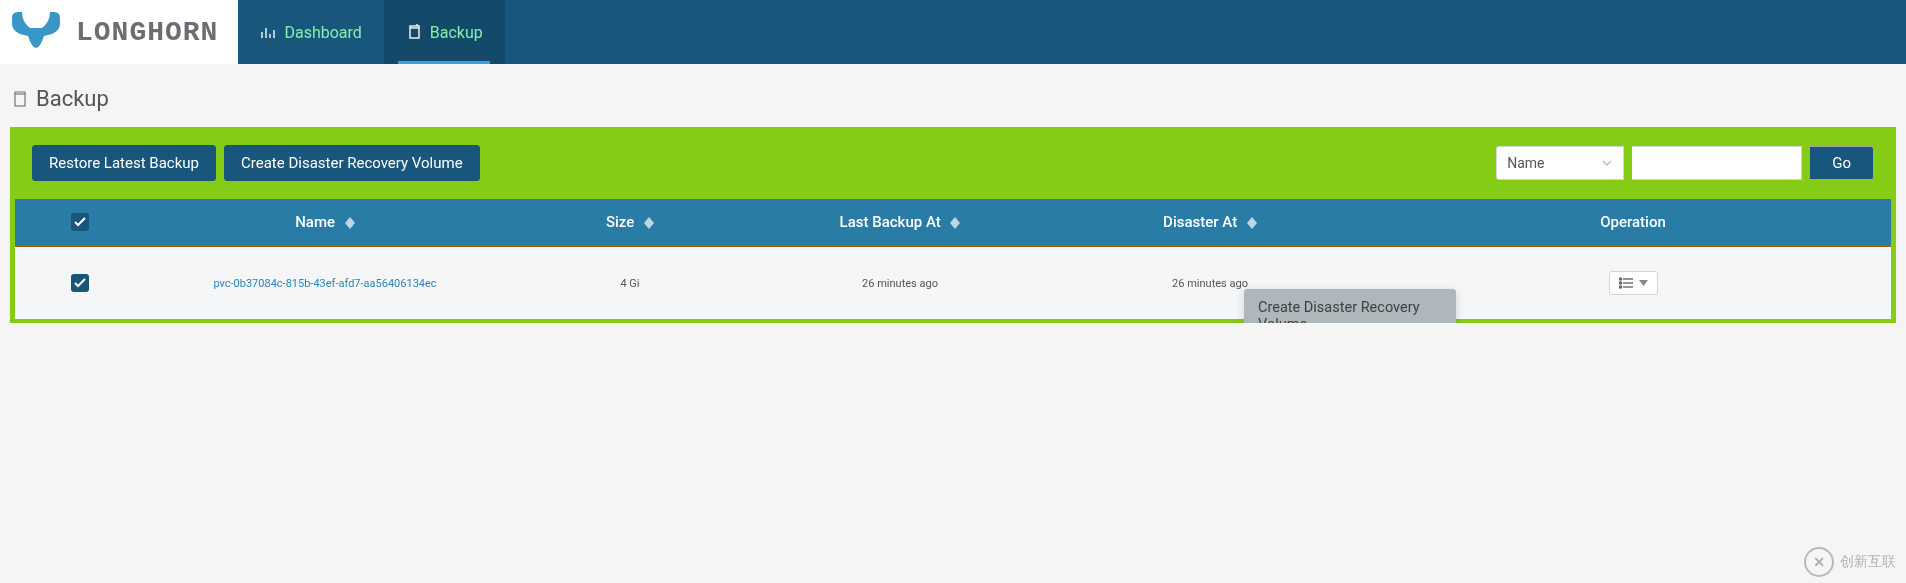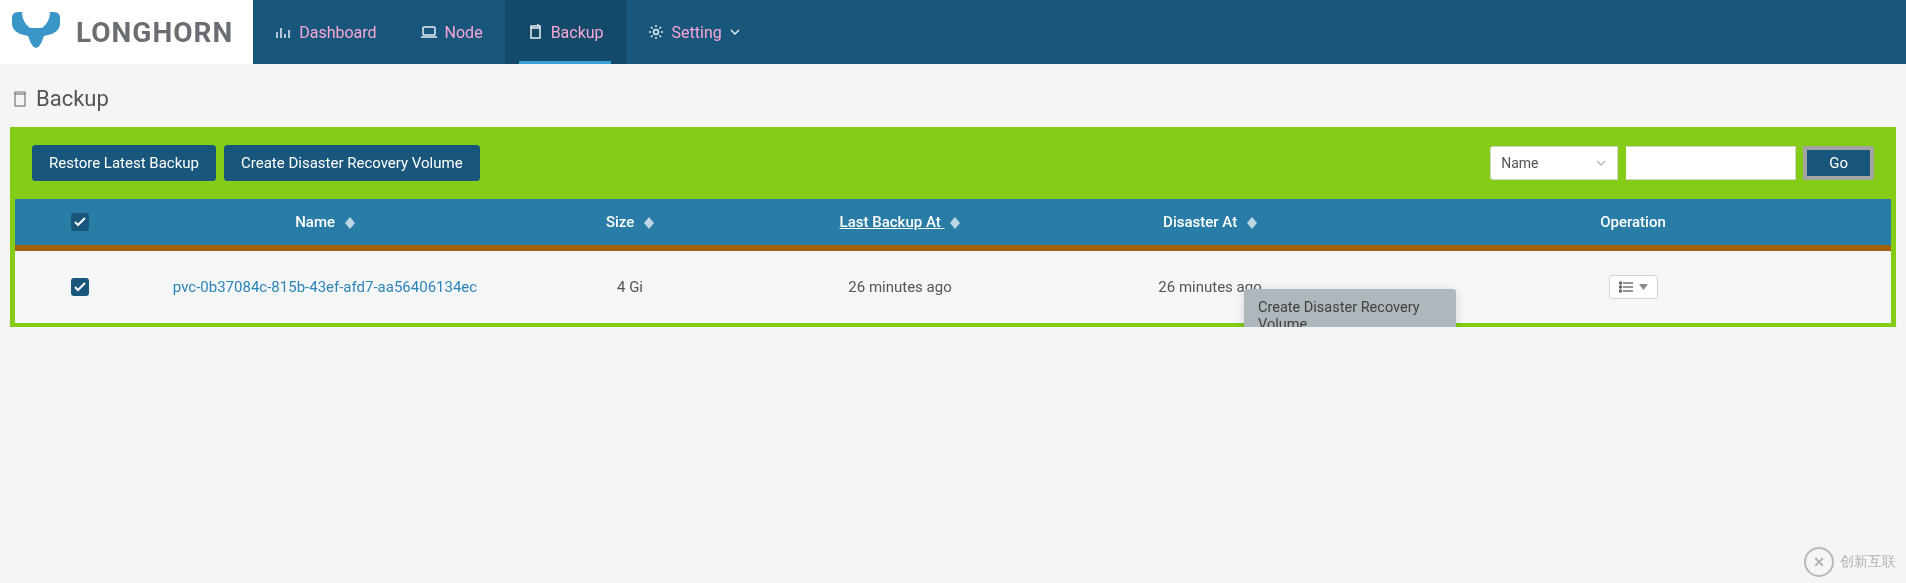--- a/index.html
+++ b/index.html
@@ -2,51 +2,51 @@
 <html><head>
 <meta charset="utf-8">
 <style>
   * { box-sizing: border-box; margin: 0; padding: 0; font-family: -apple-system, BlinkMacSystemFont, "Segoe UI", Roboto, "Helvetica Neue", Arial, sans-serif; }
   body { background: #f5f5f5; width: 1906px; color: #444; }
 
   
   .nav { display: flex; align-items: stretch; height: 64px; background: #18567c; color: #fff; }
   .logo-box { display: flex; align-items: center; gap: 12px; background: #fff; padding: 0 20px 0 8px; height: 64px; }
   .logo-icon svg { width: 56px; height: 44px; }
-  .logo-text { font-size: 28px; font-weight: 700; letter-spacing: 1px; color: #6a6e72; }
+  .logo-text { font-size: 28px; font-weight: 700; letter-spacing: 1px; color: #6a6e72; font-family: Liberation Mono, monospace; }
   .nav-items { display: flex; align-items: stretch; }
-  .nav-item { display: flex; align-items: center; gap: 8px; padding: 0 22px; font-size: 16px; color: #f9a8d4; cursor: pointer; position: relative; }
+  .nav-item { display: flex; align-items: center; gap: 8px; padding: 0 22px; font-size: 16px; color: #86efac; cursor: pointer; position: relative; }
   .nav-item.active { background: #134a6a; }
   .nav-item.active::after { content: ""; position: absolute; left: 12%; right: 12%; bottom: 0; height: 3px; background: #3aa2d7; }
   .nav-item svg { width: 16px; height: 16px; fill: none; stroke: #e8eef2; stroke-width: 1.5; }
   .nav-item .chev { width: 10px; height: 10px; }
 
   
   .page-title { display: flex; align-items: center; gap: 8px; padding: 22px 12px 16px; font-size: 22px; color: #555; }
   .page-title svg { width: 16px; height: 18px; stroke: #777; fill: none; stroke-width: 1.2; }
 
   
   .card { background: #84cc16; margin: 0 10px; padding: 0; box-shadow: 0 1px 2px rgba(0,0,0,0.06); }
 
   
   .toolbar { display: flex; align-items: center; padding: 18px 22px; gap: 8px; }
   .btn-primary { background: #18567c; color: #fff; border: 1px solid #18567c; padding: 8px 16px; font-size: 15px; border-radius: 3px; cursor: pointer; }
   .spacer { flex: 1; }
   .select { display:flex; align-items:center; justify-content:space-between; border: 1px solid #d4d4d4; border-radius: 3px 0 0 3px; height: 34px; padding: 0 10px; width: 128px; background:#fff; cursor:pointer; color:#555; font-size:14px;}
   .select svg { width:12px; height:12px; stroke:#bbb; fill:none; stroke-width:1.5;}
   .search-input { border: 1px solid #d4d4d4; border-left:none; height:34px; width: 170px; padding:0 8px; font-size:14px;}
-  .go-btn { background:#18567c; color:#fff; border:4px solid #a3a3a3; border-radius:0 3px 3px 0; height:34px; padding:0 22px; font-size:15px; cursor:pointer; margin-left:-1px;}
+  .go-btn { background:#18567c; color:#fff; border:1px solid #a3a3a3; border-radius:0 3px 3px 0; height:34px; padding:0 22px; font-size:15px; cursor:pointer; margin-left:-1px;}
 
   
   .tbl { width: calc(100% - 10px); margin: 0 5px 0 5px; border-collapse: collapse; }
   .tbl thead th { background: #297ca6; color: #fff; font-weight: 500; font-size: 15px; padding: 14px 12px; text-align: center; }
   .tbl thead th.chk { width: 130px; }
   .sort { display:inline-flex; flex-direction:column; margin-left:6px; line-height:6px; vertical-align:middle; }
   .sort svg { width:10px; height:6px; fill:#bcd6e3; }
-  .tbl tbody td { background:#f5f6f7; padding: 24px 12px; text-align:center; font-size:15px; color:#555; border-top:6px solid #a16207;}
+  .tbl tbody td { background:#f5f6f7; padding: 24px 12px; text-align:center; font-size:11px; color:#555; border-top:2px solid #a16207;}
   .link { color:#2d84b8; text-decoration:none; }
   .chkbox { width:18px; height:18px; background:#18567c; border-radius:3px; display:inline-flex; align-items:center; justify-content:center; cursor:pointer;}
   .chkbox svg { width:12px; height:10px; stroke:#fff; fill:none; stroke-width:2;}
   .op-btn { border:1px solid #d4d4d4; border-radius:3px; background:#fff; padding:5px 9px; cursor:pointer; display:inline-flex; align-items:center; gap:6px;}
   .op-btn svg.list { width:14px; height:12px; stroke:#666; fill:none; stroke-width:1.4;}
   .op-btn svg.caret { width:9px; height:6px; fill:#888;}
 
   
   .dropdown { position:absolute; background:#fff; box-shadow:0 2px 10px rgba(0,0,0,0.15); border-radius:3px; overflow:hidden; width:212px;}
   .dropdown .item { padding:10px 14px 10px 14px; font-size:14.5px; color:#525252; cursor:pointer; text-align:left;}
@@ -70,43 +70,26 @@
     </span>
     <span class="logo-text">LONGHORN</span>
   </div>
   <div class="nav-items">
     <div class="nav-item">
       <svg viewBox="0 0 16 16">
           <path d="M2 14 L2 8 M6 14 L6 4 M10 14 L10 10 M14 14 L14 6"></path>
         </svg>
       <span>Dashboard</span>
     </div>
-    <div class="nav-item">
-      <svg viewBox="0 0 16 16">
-          <rect x="2" y="3" width="12" height="8" rx="1"></rect>
-          <path d="M0 13 L16 13"></path>
-        </svg>
-      <span>Node</span>
-    </div>
     <div class="nav-item active">
       <svg viewBox="0 0 16 16">
           <rect x="4" y="4" width="9" height="10"></rect>
           <path d="M4 4 L4 2 L13 2 L13 4 M11 2 L11 0"></path>
         </svg>
       <span>Backup</span>
-    </div>
-    <div class="nav-item">
-      <svg viewBox="0 0 16 16">
-          <circle cx="8" cy="8" r="2.5"></circle>
-          <path d="M8 1 L8 3 M8 13 L8 15 M1 8 L3 8 M13 8 L15 8 M3 3 L4.5 4.5 M11.5 11.5 L13 13 M13 3 L11.5 4.5 M4.5 11.5 L3 13"></path>
-        </svg>
-      <span>Setting</span>
-      <svg class="chev" viewBox="0 0 10 10">
-          <path d="M1 3 L5 7 L9 3"></path>
-        </svg>
     </div>
   </div>
 </div>
 
 <div class="page-title">
   <svg viewBox="0 0 16 18">
       <rect x="3" y="4" width="10" height="12"></rect>
       <path d="M3 4 L3 2 L13 2 L13 4"></path>
     </svg>
   <span>Backup</span>
@@ -154,21 +137,21 @@
             <span>Size</span>
             <span class="sort">
               <svg viewBox="0 0 10 6">
                   <path d="M5 0 L10 6 L0 6 Z"></path>
                 </svg>
               <svg viewBox="0 0 10 6">
                   <path d="M0 0 L10 0 L5 6 Z"></path>
                 </svg>
             </span>
           </th>
-          <th style="width:290px;text-decoration:underline;">
+          <th style="width:290px;">
             <span>Last Backup At</span>
             <span class="sort">
               <svg viewBox="0 0 10 6">
                   <path d="M5 0 L10 6 L0 6 Z"></path>
                 </svg>
               <svg viewBox="0 0 10 6">
                   <path d="M0 0 L10 0 L5 6 Z"></path>
                 </svg>
             </span>
           </th>

